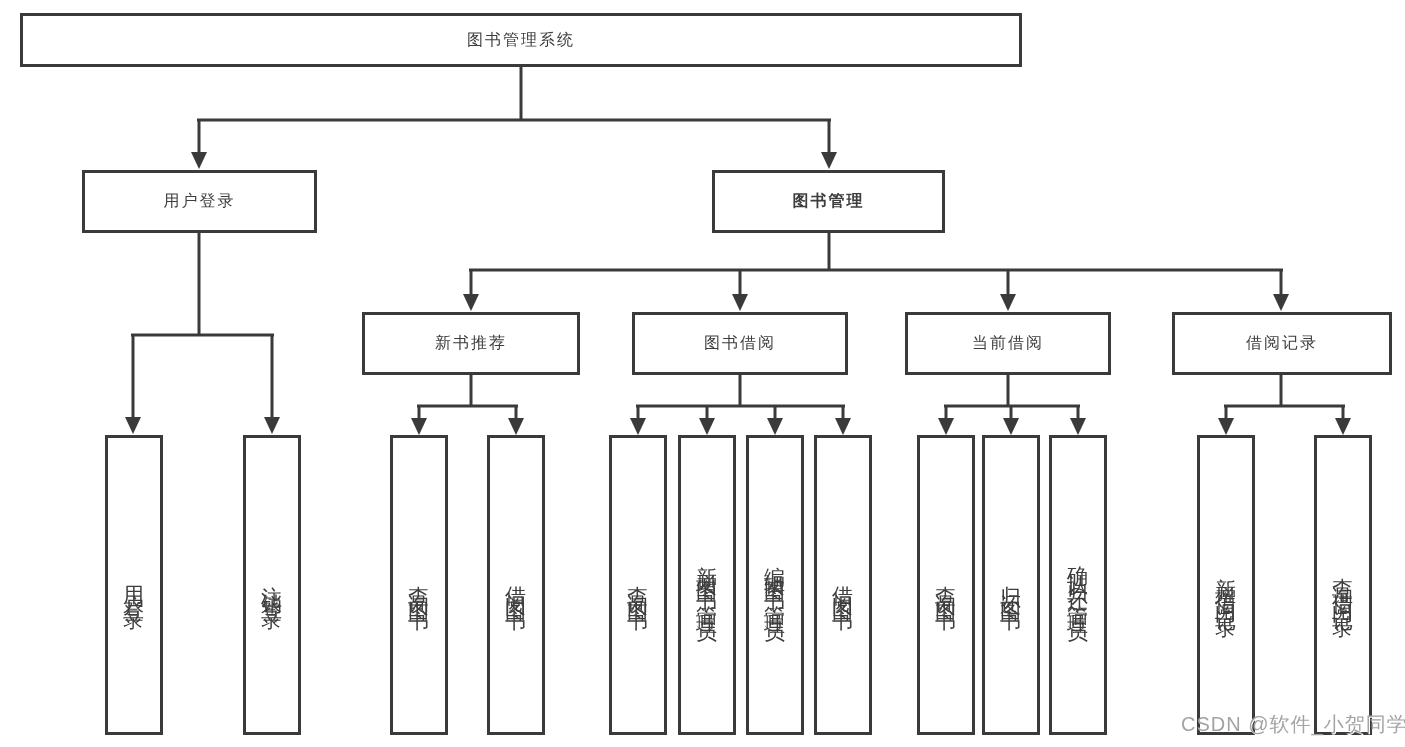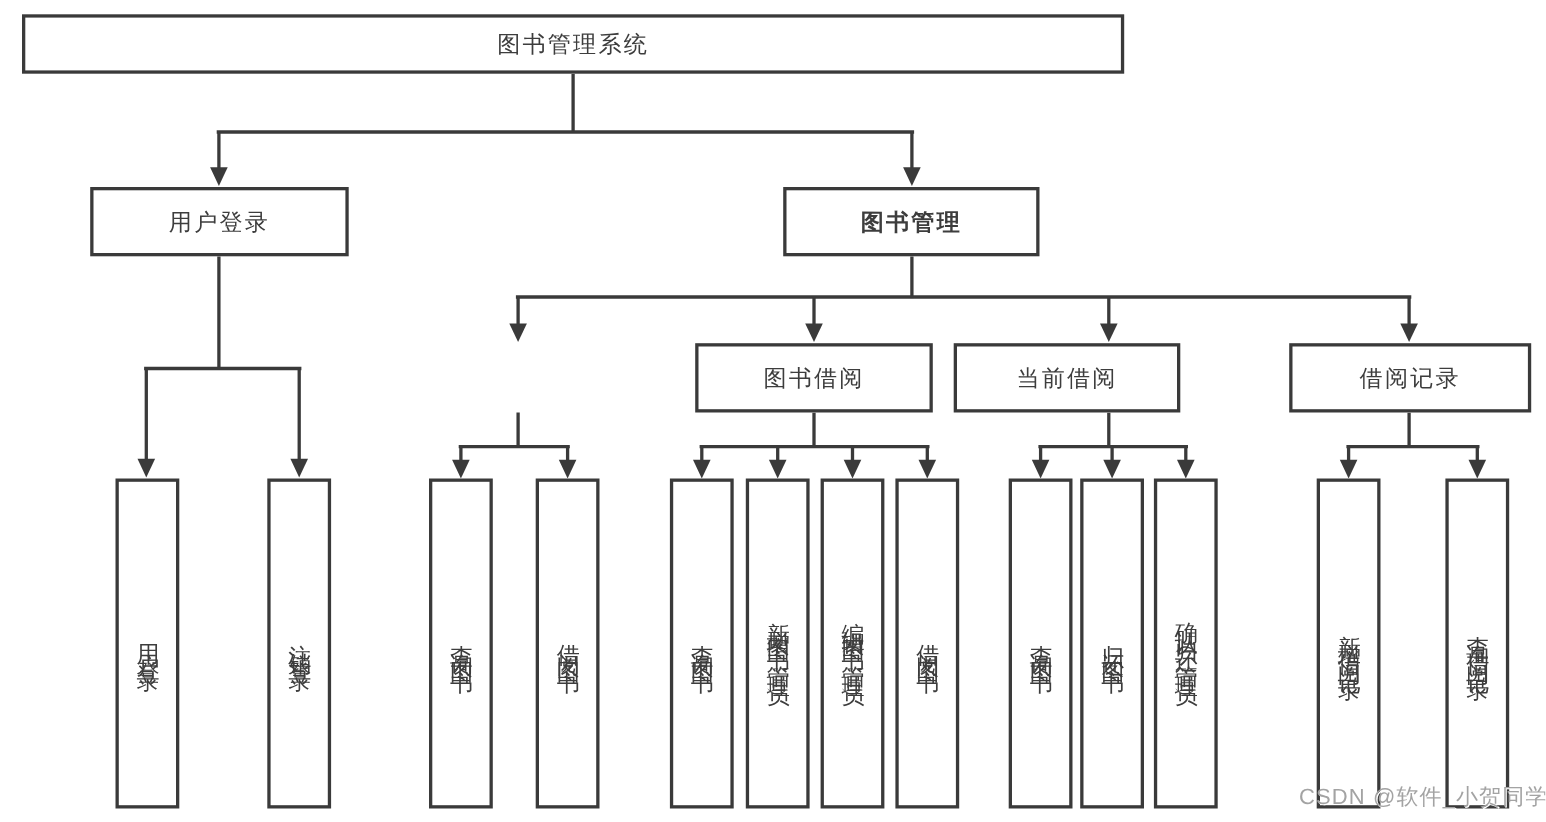--- a/index.html
+++ b/index.html
@@ -5,21 +5,21 @@
   html,body { margin:0; padding:0; background:#ffffff; }
   #stage {
     position:relative; width:1405px; height:747px; background:#ffffff;
     font-family:"Liberation Sans","DejaVu Sans",sans-serif; color:#3d3d3d; overflow:hidden;
   }
   #wires { position:absolute; left:0; top:0; width:1405px; height:747px; }
   .box {
     position:absolute; box-sizing:border-box; background:#ffffff;
     border:3px solid #3a3a3a; display:flex; align-items:center; justify-content:center;
   }
-  .hlabel { font-size:21px; letter-spacing:2px; white-space:nowrap; }
+  .hlabel { font-size:16px; letter-spacing:2px; white-space:nowrap; }
   .vlabel {
     writing-mode:vertical-rl; text-orientation:mixed;
     font-size:21px; line-height:1.1; letter-spacing:8px; white-space:nowrap;
   }
   #watermark {
     position:absolute; left:1181px; top:711px; font-size:20px; letter-spacing:1px;
     color:#a3a3a3; text-shadow:1px 1px 0 #ffffff; white-space:nowrap;
   }
 </style>
 </head>
@@ -93,24 +93,27 @@
     <span class="hlabel">图书管理系统</span>
   </div>
 
   <div class="box" style="left:82px; top:170px; width:235px; height:63px;">
     <span class="hlabel">用户登录</span>
   </div>
   <div class="box" style="left:712px; top:170px; width:233px; height:63px;font-weight:bold;">
     <span class="hlabel">图书管理</span>
   </div>
 
+  <div class="box" style="left:362px; top:312px; width:218px; height:63px;">
+    <span class="hlabel">新书推荐</span>
+  </div>
   <div class="box" style="left:632px; top:312px; width:216px; height:63px;">
     <span class="hlabel">图书借阅</span>
   </div>
-  <div class="box" style="left:867px; top:312px; width:206px; height:63px;">
+  <div class="box" style="left:905px; top:312px; width:206px; height:63px;">
     <span class="hlabel">当前借阅</span>
   </div>
   <div class="box" style="left:1172px; top:312px; width:220px; height:63px;">
     <span class="hlabel">借阅记录</span>
   </div>
 
   <div class="box" style="left:105px; top:435px; width:58px; height:300px;">
     <span class="vlabel">用户登录</span>
   </div>
   <div class="box" style="left:243px; top:435px; width:58px; height:300px;">

